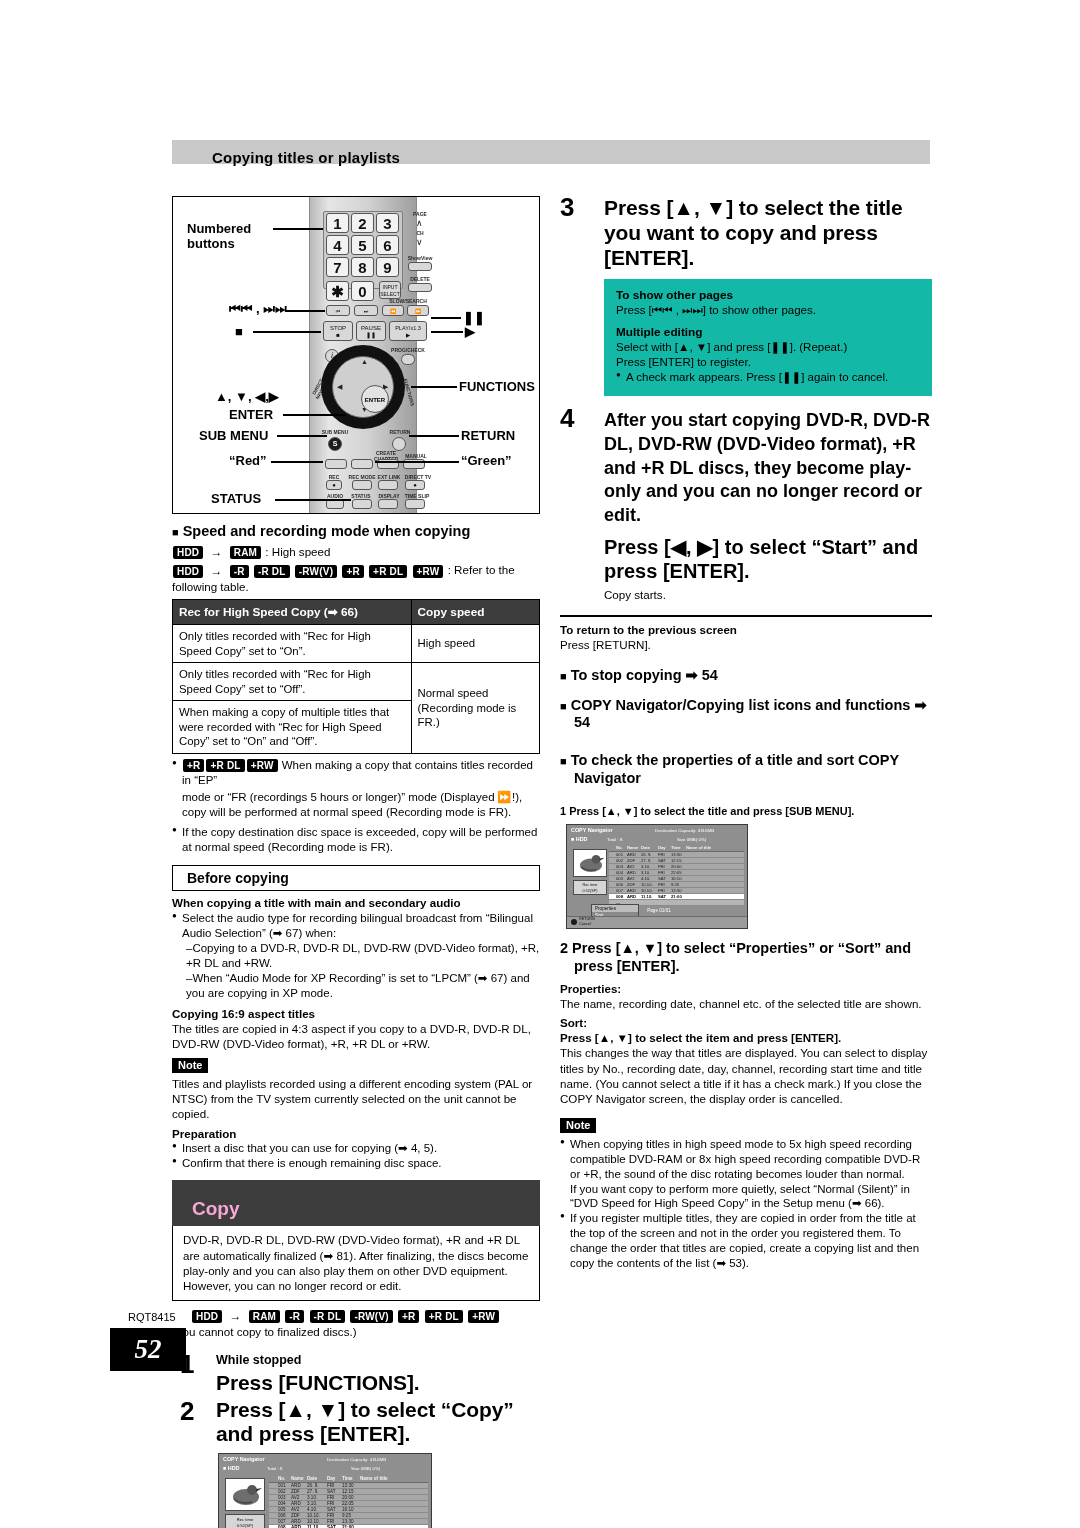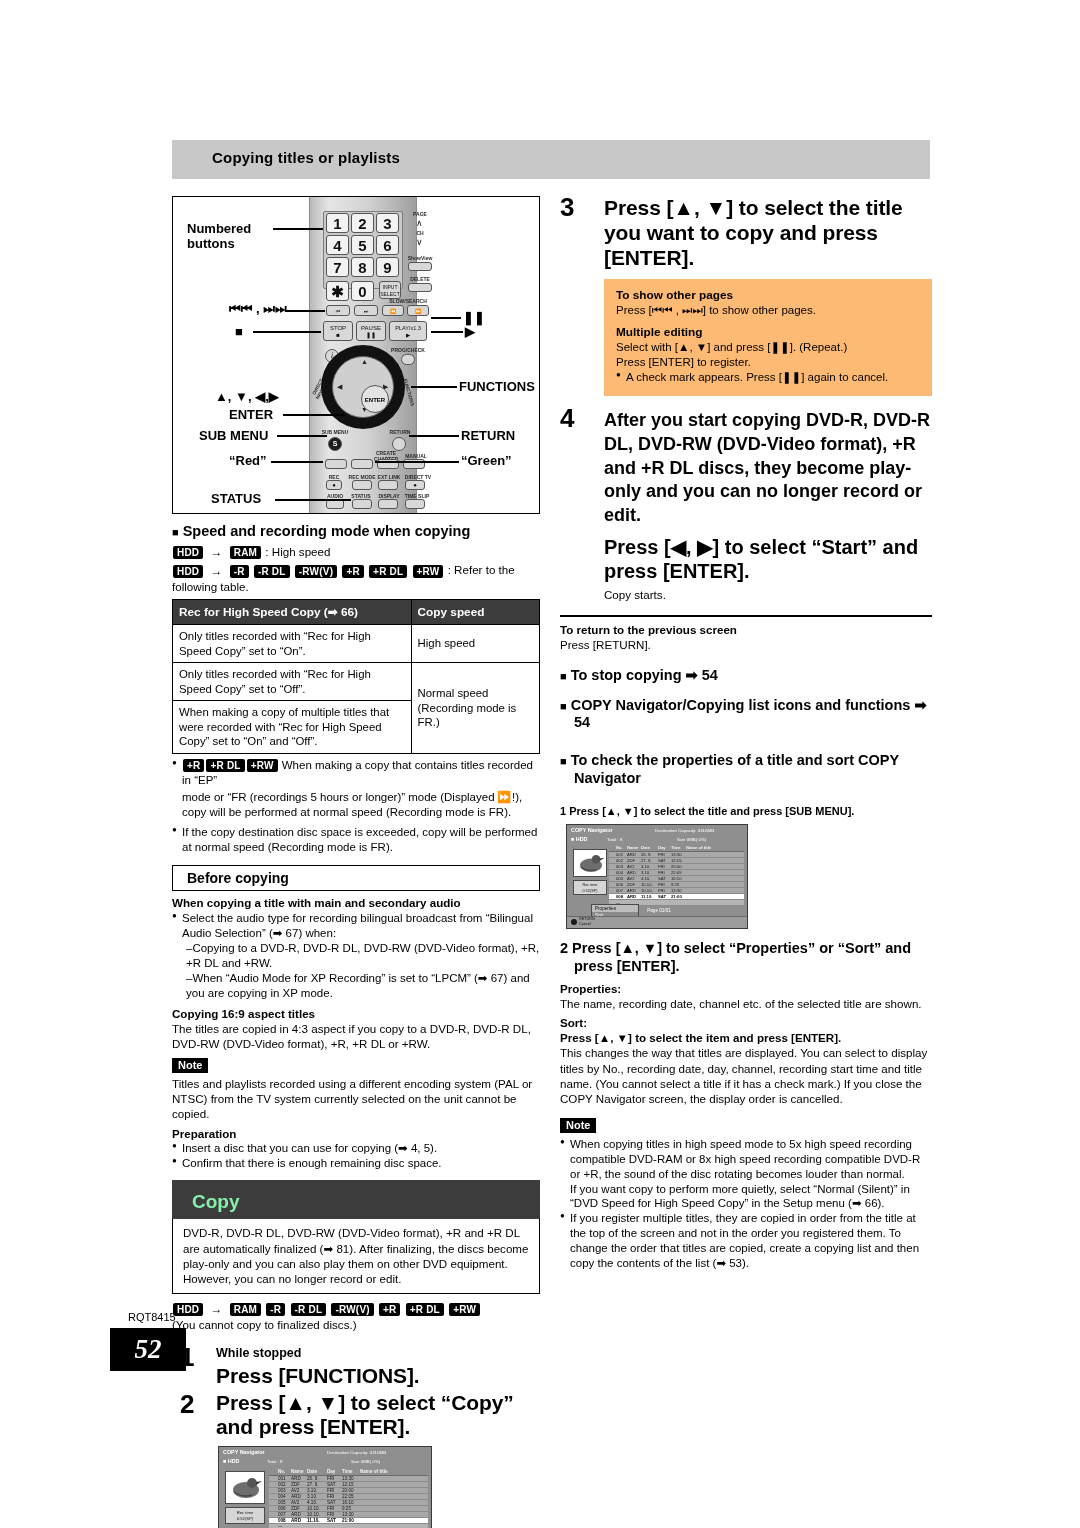--- a/index.html
+++ b/index.html
@@ -9,21 +9,21 @@
     background:#ffffff;
     font-family:"Liberation Sans", sans-serif;
     color:#000;
     position:relative;
     overflow:hidden;
   }
   .page { position:absolute; inset:0; }
 
   
   .header-band {
-    position:absolute; left:172px; top:140px; width:758px; height:39px;
+    position:absolute; left:172px; top:140px; width:758px; height:24px;
     background:#c8c8c8;
   }
   .header-band .htxt {
     position:absolute; left:40px; top:9px;
     font-size:15px; font-weight:bold; letter-spacing:.2px;
   }
 
   
   .col-left  { position:absolute; left:172px; top:196px; width:368px; }
   .col-right { position:absolute; left:560px; top:196px; width:372px; }
@@ -105,42 +105,42 @@
   ul.b0 > li::before { content:"\25CF"; position:absolute; left:0; top:0px; font-size:8px; }
   ul.b0 > li.nobullet{ padding-left:10px; }
   ul.b0 > li.nobullet::before{ content:""; }
 
   
   .boxhead {
     border:1px solid #000; padding:4px 0 4px 14px;
     font-size:14px; font-weight:bold; margin-top:10px;
   }
   .blackbar {
-    background:#3c3c3c; color:#86efac; font-size:19px; font-weight:bold;
-    padding:11px 0 6px 20px; margin-top:9px;
+    background:#3c3c3c; color:#f9a8d4; font-size:19px; font-weight:bold;
+    padding:18px 0 6px 20px; margin-top:9px;
   }
   .boxtext {
     border:1px solid #000; border-top:none; padding:6px 4px 7px 10px;
     font-size:11.6px; line-height:1.32;
   }
   .notetag {
     display:inline-block; background:#000; color:#fff; font-weight:bold;
     font-size:11px; padding:1px 6px 2px 6px; margin:7px 0 3px 0;
   }
 
   
   .step { position:relative; padding-left:44px; margin-top:10px; }
   .stepnum { position:absolute; left:8px; top:-4px; font-size:26px; font-weight:bold; }
   .stepnum.r { left:0px; top:-5px; }
   .stephead-sm { font-size:12.5px; font-weight:bold; line-height:1.25; }
   .stephead-lg { font-size:21px; font-weight:bold; line-height:1.18; letter-spacing:-.1px; }
   .stephead-lg2{ font-size:20px; font-weight:bold; line-height:1.2; }
 
   
-  .greybox { background:#fdba74; padding:9px 12px 11px 12px; margin-top:9px; }
+  .greybox { background:#14b8a6; padding:9px 12px 11px 12px; margin-top:9px; }
   .greybox .gh { font-size:11.8px; font-weight:bold; margin-bottom:1px; }
   .greybox .gl { font-size:11.5px; line-height:1.30; }
   .greybox .gspacer{ height:7px; }
   .greybox .gb { font-size:11.5px; line-height:1.3; padding-left:10px; position:relative; }
   .greybox .gb::before{ content:"\25CF"; position:absolute; left:0; font-size:8px; }
 
   .rule { border:none; border-top:2px solid #000; margin:13px 0 5px 0; }
 
   
   .osd { background:#8f8f8f; border:1px solid #3a3a3a; position:relative;
@@ -386,21 +386,21 @@
     <p class="t">Titles and playlists recorded using a different encoding system (PAL or NTSC) from the TV system currently selected on the unit cannot be copied.</p>
     <p class="t b" style="margin-top:5px;">Preparation</p>
     <ul class="b0" style="margin-top:0;">
       <li style="margin-bottom:0;">Insert a disc that you can use for copying (➡ 4, 5).</li>
       <li style="margin-bottom:0;">Confirm that there is enough remaining disc space.</li>
     </ul>
 
     <div class="blackbar">Copy</div>
     <div class="boxtext">DVD-R, DVD-R DL, DVD-RW (DVD-Video format), +R and +R DL are automatically finalized (➡ 81). After finalizing, the discs become play-only and you can also play them on other DVD equipment. However, you can no longer record or edit.</div>
 
-    <div class="t" style="margin-top:6px;">
+    <div class="t" style="margin-top:6px;margin-left:19px;">
       <span class="badge">HDD</span>
       <span class="arrw">→</span>
       <span class="badge">RAM</span>
       <span class="badge">-R</span>
       <span class="badge">-R DL</span>
       <span class="badge">-RW(V)</span>
       <span class="badge">+R</span>
       <span class="badge">+R DL</span>
       <span class="badge">+RW</span>
     </div>

